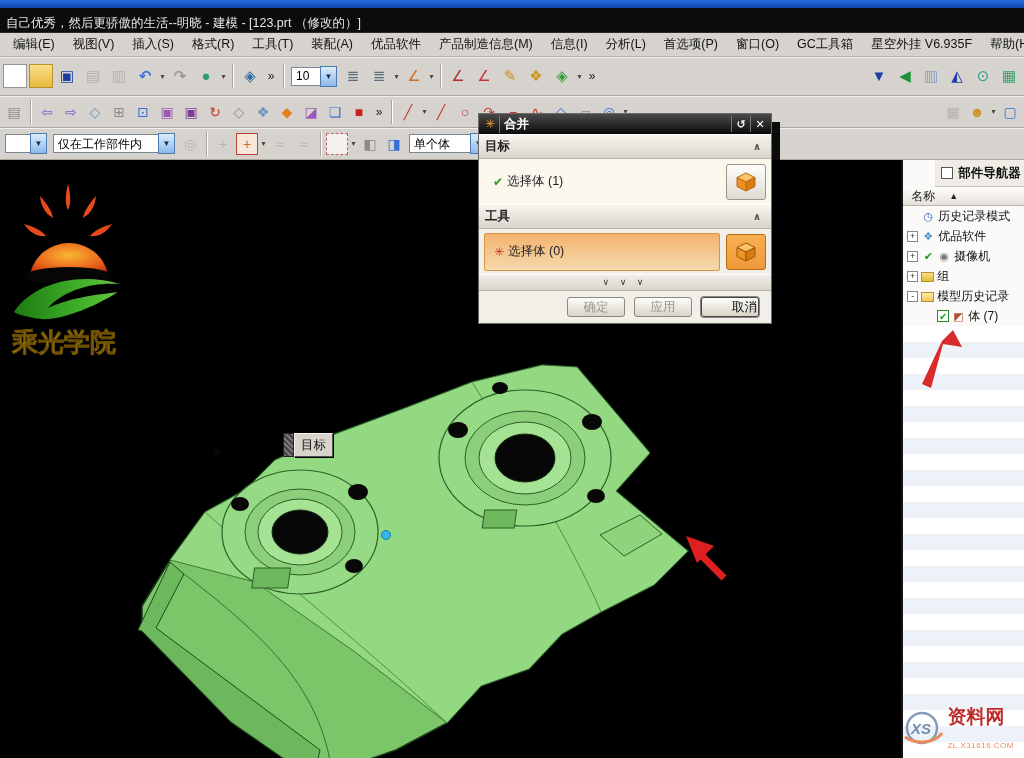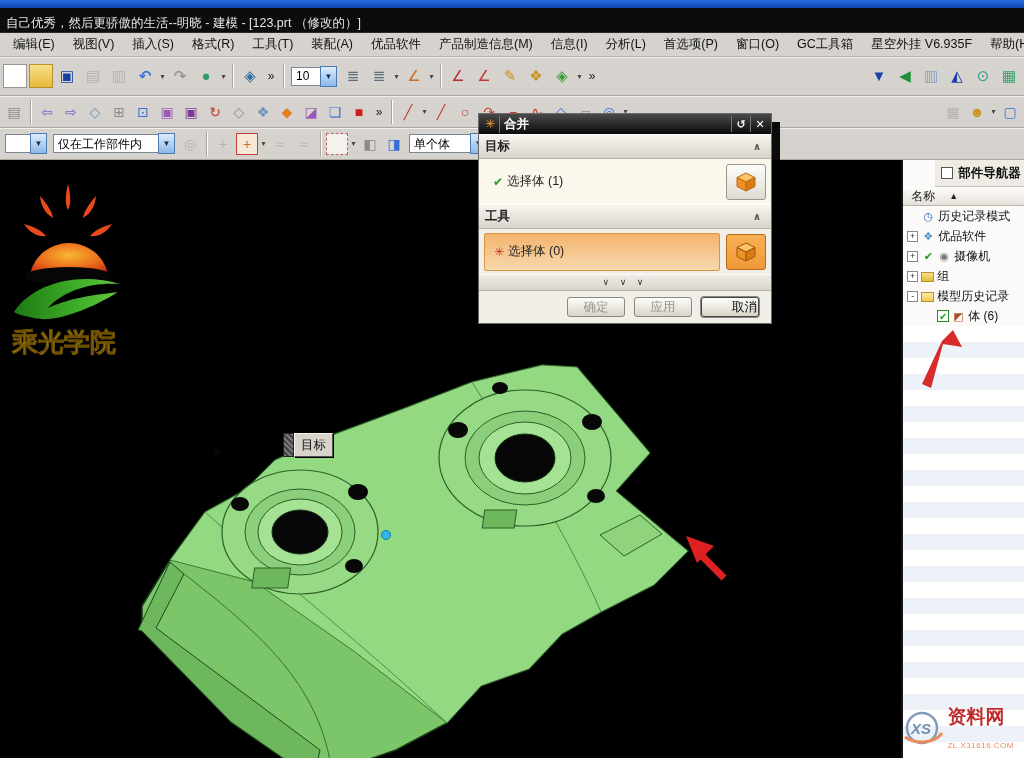--- a/index.html
+++ b/index.html
@@ -348,21 +348,21 @@
           </div>
           <div class="trow">
             <span class="texp">-</span>
             <span class="tico tico-folder-open"></span>
             <span class="tlabel">模型历史记录</span>
           </div>
           <div class="trow" style="padding-left: 20px;">
             <span class="texp none"></span>
             <span class="tico tico-checkbox">✔</span>
             <span class="tico tico-body">◩</span>
-            <span class="tlabel">体  (6)</span>
+            <span class="tlabel">体  (7)</span>
           </div>
         </div>
       <div class="nav-stripes">
           <div class="stripe"></div>
           <div class="stripe alt"></div>
           <div class="stripe"></div>
           <div class="stripe alt"></div>
           <div class="stripe"></div>
           <div class="stripe alt"></div>
           <div class="stripe"></div>

